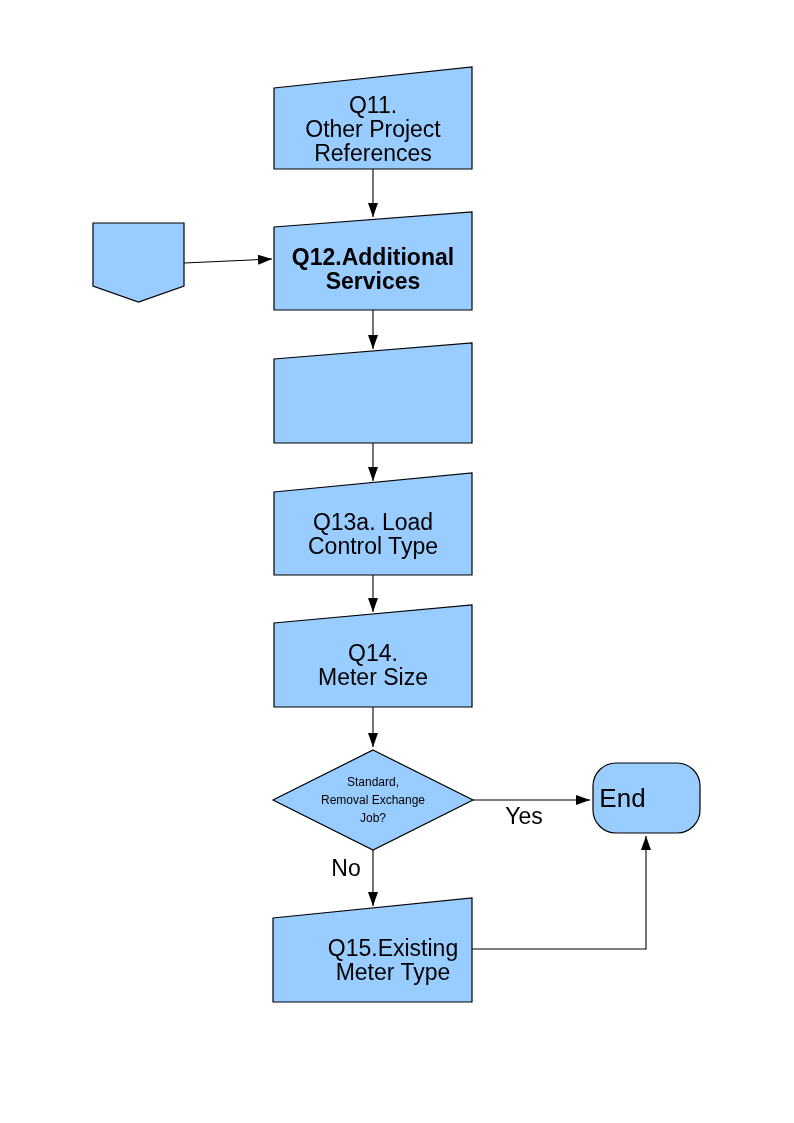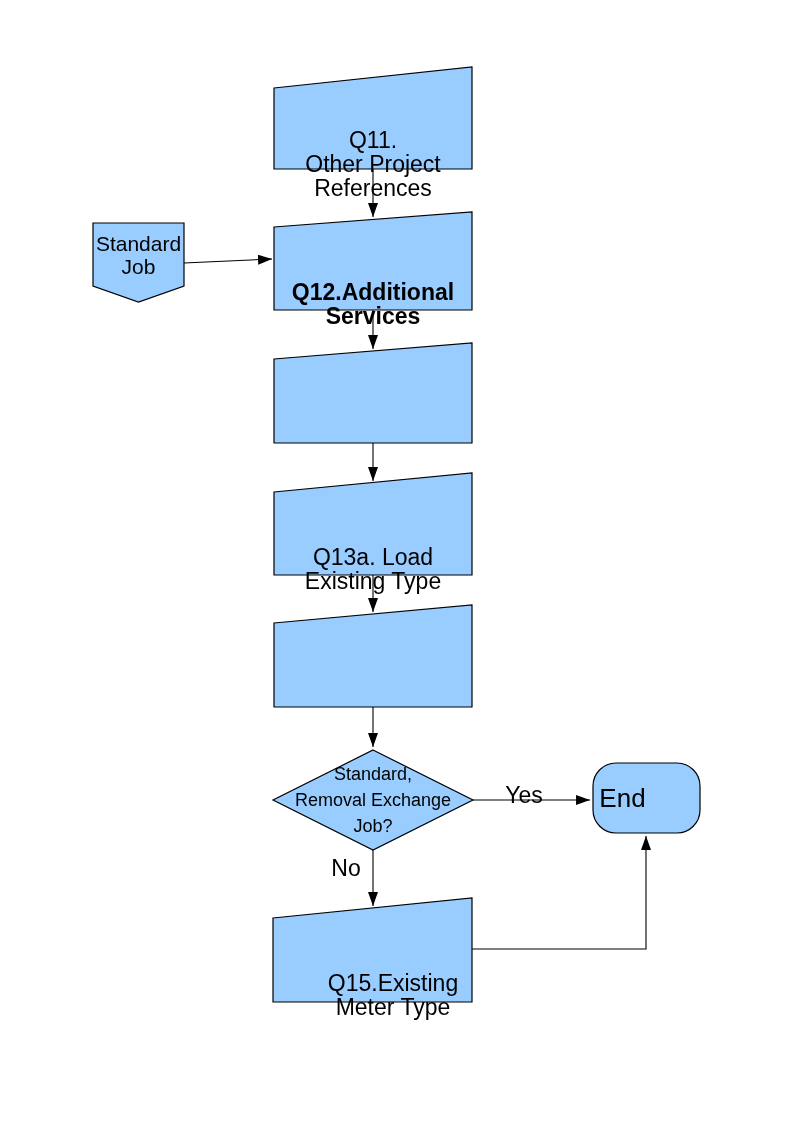--- a/index.html
+++ b/index.html
@@ -17,23 +17,23 @@
   .arrowhead { fill: #000000; stroke: none; }
   .label {
     position: absolute;
     display: flex;
     align-items: center;
     justify-content: center;
     text-align: center;
     white-space: pre-line;
     color: #000000;
   }
-  .node-label     { font-size: 23px; line-height: 24px; margin-top: 35px; }
+  .node-label     { font-size: 23px; line-height: 24px; }
   .pentagon-label { font-size: 21px; line-height: 23px; }
-  .decision-label { font-size: 18px; line-height: 26px; }
+  .decision-label { font-size: 12px; line-height: 18px; }
   .end-label      { font-size: 26px; line-height: 28px; }
   .edge-label     { font-size: 23px; line-height: 24px; }
 </style>
 </head>
 <body>
 
 <div class="page">
 
   <svg class="canvas" width="794" height="1123" viewBox="0 0 794 1123">
     <defs>
@@ -64,37 +64,37 @@
       <path class="connector" d="M473,800 L590,800" marker-end="url(#arrow)"></path>
       <path class="connector" d="M373,850 L373,906" marker-end="url(#arrow)"></path>
       <path class="connector" d="M472,949 L646,949 L646,836" marker-end="url(#arrow)"></path>
     </g>
   </svg>
 
   <div class="label node-label" style="left:274px; top:88px; width:198px; height:81px;">Q11.
 Other Project
 References</div>
 
-  <div class="label pentagon-label" style="left:93px; top:223px; width:91px; height:63px;">Standard
-Job</div>
 
   <div class="label node-label" style="left:274px; top:227px; width:198px; height:83px;font-weight:bold;">Q12.Additional
 Services</div>
 
 
   <div class="label node-label" style="left:274px; top:492px; width:198px; height:83px;">Q13a. Load
-Existing Type</div>
+Control Type</div>
 
+  <div class="label node-label" style="left:274px; top:623px; width:198px; height:84px;">Q14.
+Meter Size</div>
 
   <div class="label decision-label" style="left:288px; top:758px; width:170px; height:84px;">Standard,
 Removal Exchange
 Job?</div>
 
   <div class="label end-label" style="left:569px; top:765px; width:107px; height:66px;">End</div>
 
   <div class="label node-label" style="left:273px; top:918px; width:240px; height:84px;">Q15.Existing
 Meter Type</div>
 
-  <div class="label edge-label" style="left:496px; top:782px; width:56px; height:26px;">Yes</div>
+  <div class="label edge-label" style="left:496px; top:803px; width:56px; height:26px;">Yes</div>
 
   <div class="label edge-label" style="left:324px; top:855px; width:44px; height:26px;">No</div>
 
 </div>
 
 </body></html>

